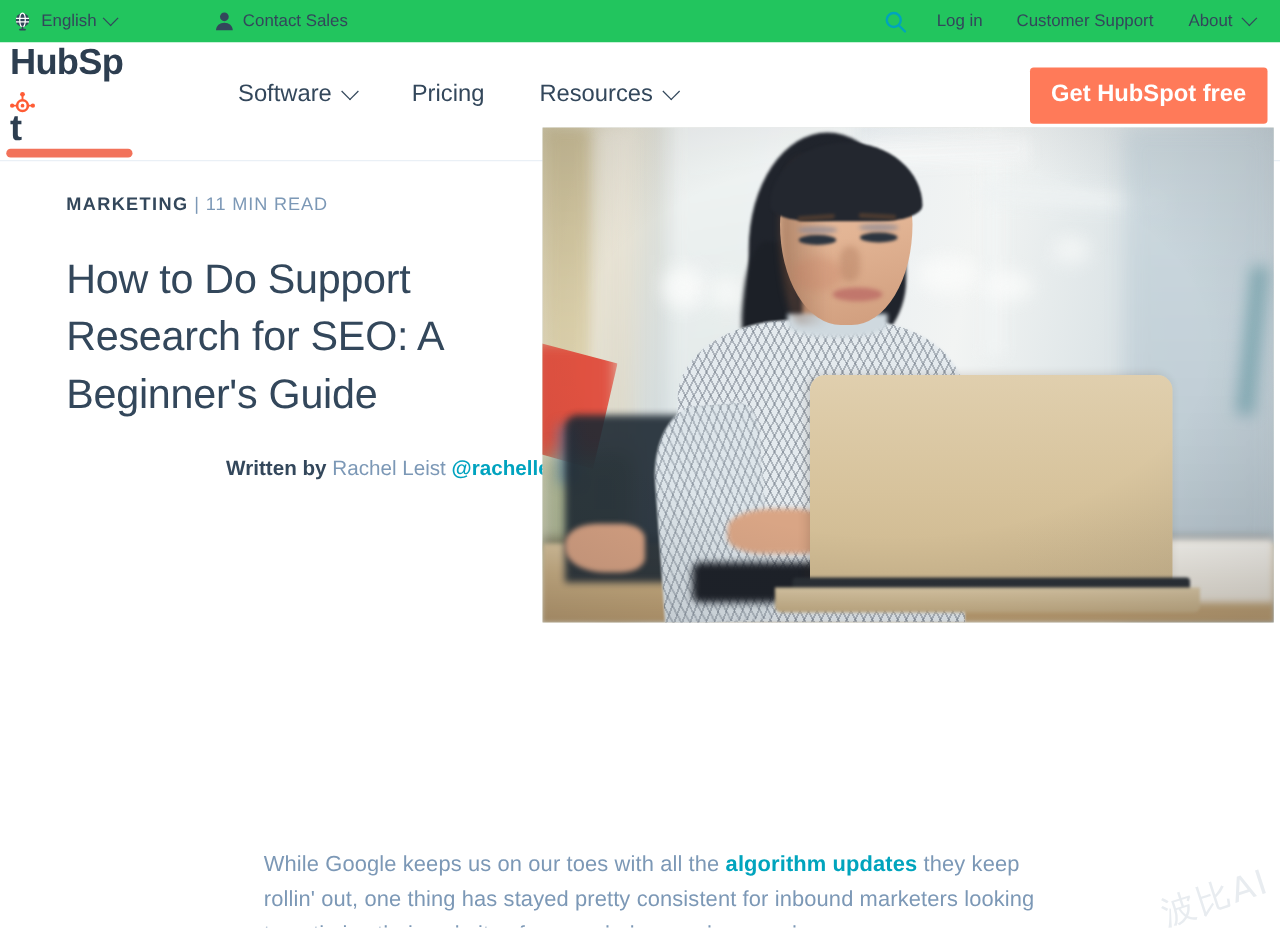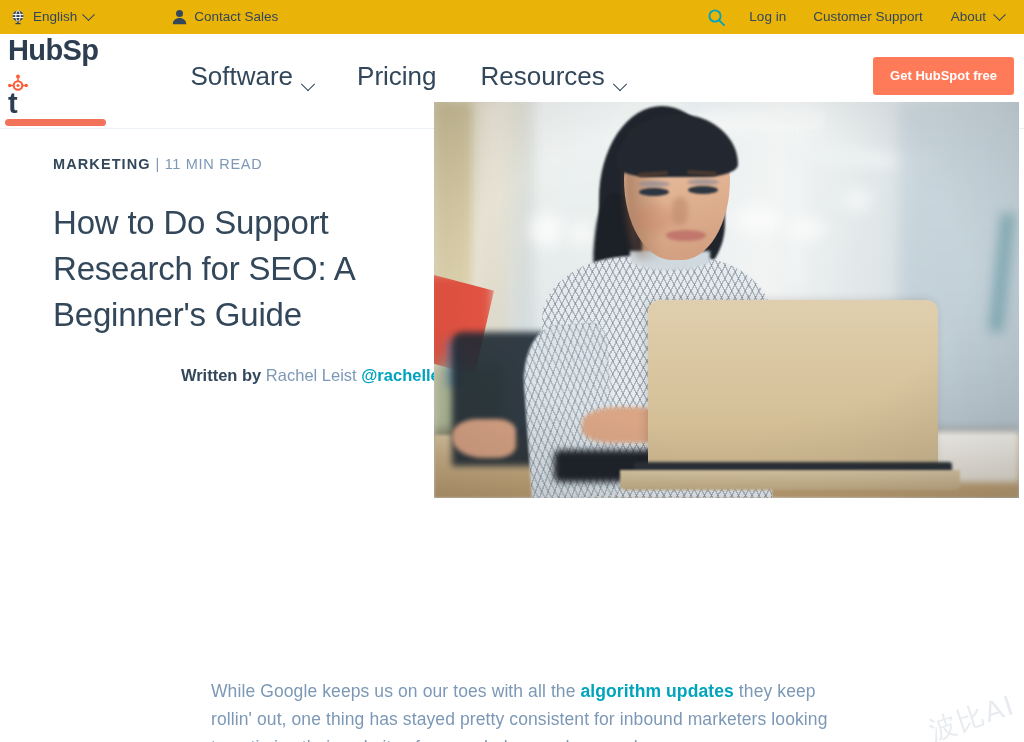--- a/index.html
+++ b/index.html
@@ -15,21 +15,21 @@
     font-family: "Liberation Sans", sans-serif;
     background: #ffffff;
     color: #33475b;
     -webkit-font-smoothing: antialiased;
   }
 
   
   .utility-bar {
     position: relative;
     height: 34px;
-    background: #eab308;
+    background: #22c55e;
     display: flex;
     align-items: center;
     padding: 0 14px 0 8px;
     font-size: 13.5px;
   }
   .util-left { display: flex; align-items: center; gap: 0; }
   .util-right { margin-left: auto; display: flex; align-items: center; }
 
   .util-item {
     display: flex;
@@ -92,39 +92,39 @@
   }
 
   .nav-links {
     display: flex;
     align-items: center;
     margin-left: 70px;
     gap: 0px;
   }
   .nav-link {
     display: flex;
-    align-items: flex-end;
+    align-items: center;
     gap: 10px;
-    font-size: 26px;
+    font-size: 19px;
     color: #33475b;
     padding: 0 22px;
     cursor: pointer;
     white-space: nowrap;
   }
   .nav-link .chev {
     width: 10px; height: 10px;
     border-width: 1.7px;
     transform: rotate(45deg) translate(-2px,-2px);
   }
 
   .cta-btn {
     margin-left: auto;
     background: #ff7a59;
     color: #ffffff;
-    font-size: 13px;
+    font-size: 19px;
     font-weight: 700;
     border: none;
     border-radius: 3px;
     padding: 11px 17px 12px;
     cursor: pointer;
     font-family: inherit;
     white-space: nowrap;
     margin-right: -4px;
   }
 

